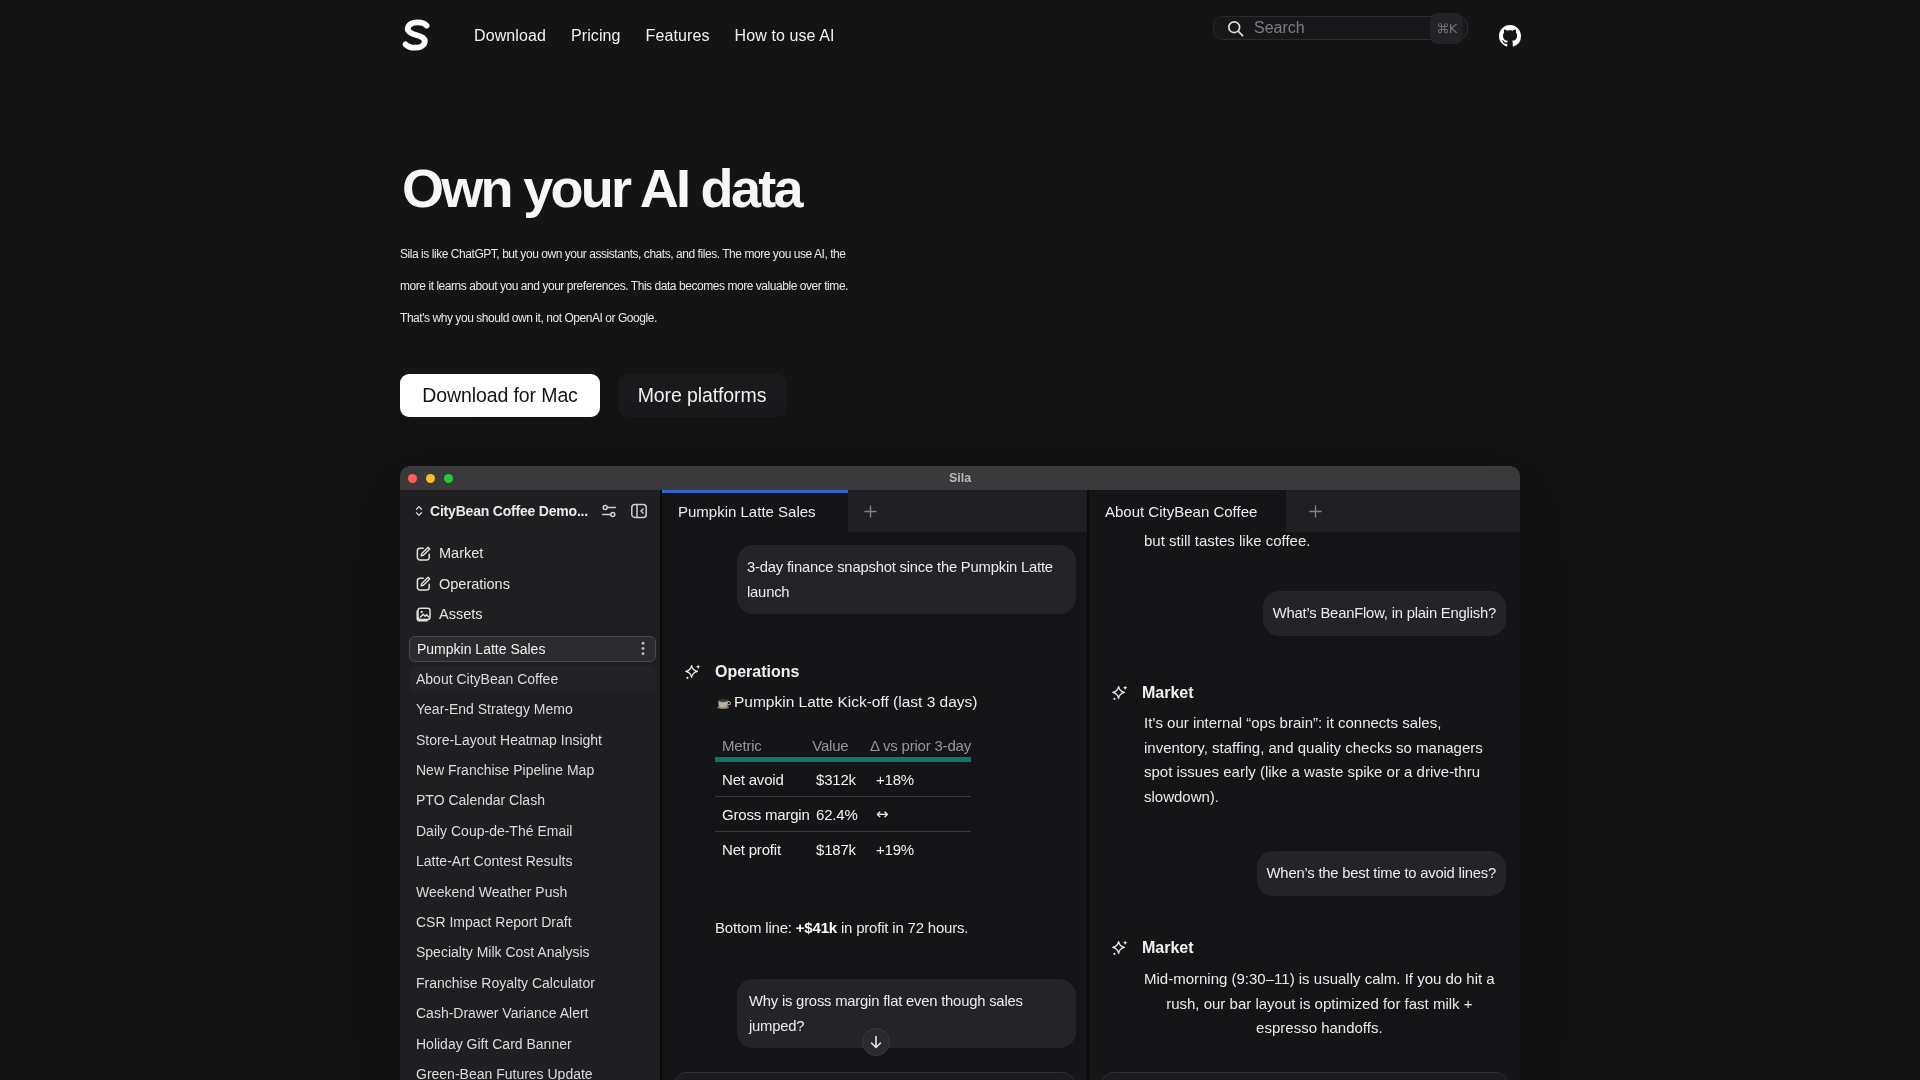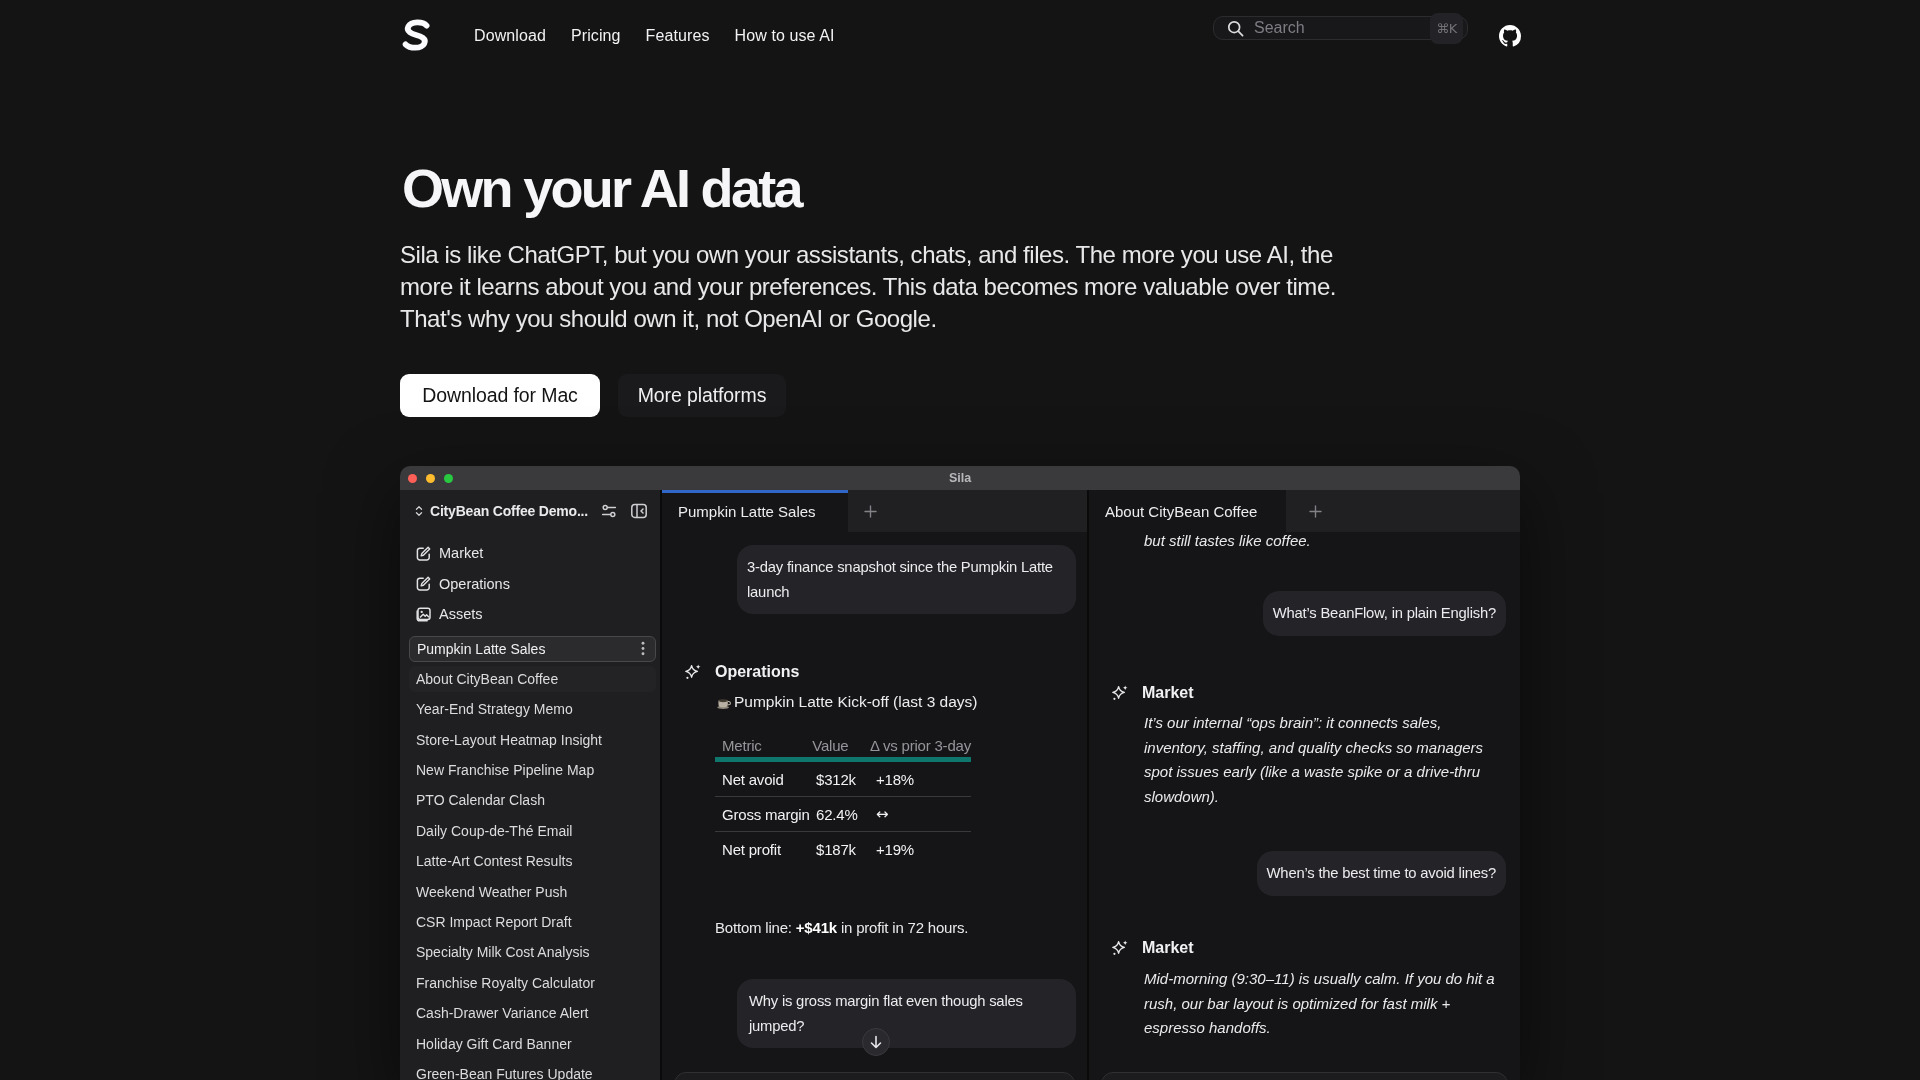--- a/index.html
+++ b/index.html
@@ -13,21 +13,21 @@
   .nav-links { position:absolute; left:474px; top:0; height:72px; display:flex; align-items:center; gap:25px; }
   .nav-link { font-size:16px; font-weight:500; color:#f2f2f4; letter-spacing:0.1px; cursor:pointer; }
   .searchbox { position:absolute; left:1213px; top:16px; width:255px; height:24px; border-radius:10px; background:#18181a; border:1px solid #2c2c2f; display:flex; align-items:center; padding:0 4px 0 13px; }
   .searchbox .mag { width:17px; height:17px; flex:0 0 auto; }
   .searchbox .ph { flex:1; margin-left:10px; font-size:16px; color:#7d7d83; }
   .kbd { flex:0 0 auto; width:33px; height:31px; border-radius:8px; background:#232327; color:#717176; font-size:13px; display:flex; align-items:center; justify-content:center; font-family:"DejaVu Sans", sans-serif; letter-spacing:-0.5px;}
   .gh { position:absolute; left:1499px; top:25px; width:22px; height:22px; }
 
   
   .hero-title { position:absolute; left:402px; top:157px; font-size:54px; line-height:62px; font-weight:700; letter-spacing:-2.7px; color:#f6f6f8; }
-  .hero-para { position:absolute; left:400px; top:239px; font-size:24px; line-height:31.8px; color:#e8e8ea; letter-spacing:-0.45px; }
+  .hero-para { position:absolute; left:400px; top:239px; font-size:12px; line-height:31.8px; color:#e8e8ea; letter-spacing:-0.45px; }
   .cta-row { position:absolute; left:400px; top:374px; height:43px; display:flex; gap:18px; }
   .btn-primary { height:43px; width:200px; background:#ffffff; border-radius:9px; display:flex; align-items:center; justify-content:center; font-size:19.5px; font-weight:500; color:#141415; letter-spacing:-0.1px; cursor:pointer; }
   .btn-secondary { height:43px; width:168px; background:#1a1a1c; border-radius:9px; display:flex; align-items:center; justify-content:center; font-size:19.5px; font-weight:400; color:#f0f0f2; letter-spacing:-0.1px; cursor:pointer; }
 
   
   .window { position:absolute; left:400px; top:466px; width:1120px; height:614px; border-radius:10px 10px 0 0; overflow:hidden; background:#151517; box-shadow:0 24px 70px rgba(0,0,0,0.55); }
   .titlebar { position:relative; height:24px; background:#3a3a3c; display:flex; align-items:center; justify-content:center; }
   .tl-group { position:absolute; left:8px; top:0; height:24px; display:flex; align-items:center; gap:9px; }
   .tl { width:9px; height:9px; border-radius:50%; }
   .tl.red{ background:#fe5f57; } .tl.yel{ background:#febc2e; } .tl.grn{ background:#28c840; }
@@ -57,21 +57,21 @@
   .tab { background:#151517; display:flex; align-items:center; padding:0 16px; font-size:15px; color:#ededf0; position:relative; }
   .tab.active::before { content:""; position:absolute; left:0; top:0; right:0; height:2.5px; background:#3166c9; }
   .tab-plus { width:44px; display:flex; align-items:center; justify-content:center; cursor:pointer; }
   .pane-content { position:relative; flex:1; }
 
   
   .bubble { position:absolute; background:#242428; border-radius:16px; padding:10px 10px; font-size:14.8px; letter-spacing:-0.2px; line-height:24.5px; color:#ececee; }
   .ai-head { position:absolute; display:flex; align-items:center; }
   .ai-head .sp { width:18px; height:18px; flex:0 0 auto; }
   .ai-head .ttl { font-size:16px; font-weight:700; color:#f1f1f3; margin-left:13px; }
-  .chat-line { position:absolute; font-size:15px; line-height:24.6px; color:#eaeaec;font-style:italic; }
+  .chat-line { position:absolute; font-size:15px; line-height:24.6px; color:#eaeaec; }
   .subtitle-row { position:absolute; display:flex; align-items:center; font-size:15.5px; color:#ededef; }
   .subtitle-row .cup { width:15px; height:15px; margin-right:3px; }
 
   .mtable { position:absolute; left:53px; top:202px; width:256px; font-size:15px; }
   .mtable .hrow { display:flex; height:28px; color:#95959a; border-bottom:5px solid #0f766e; }
   .mtable .brow { display:flex; height:35px; color:#f2f2f4; border-bottom:1px solid #39393c; }
   .mtable .brow.last { border-bottom:none; }
   .mtable .c { display:flex; align-items:center; padding-left:7px; white-space:nowrap; overflow:visible; letter-spacing:-0.2px; }
   .mtable .c1 { width:94px; } .mtable .c2 { width:60px; } .mtable .c3 { flex:1; }
   .arrowchar { font-family:"DejaVu Sans", sans-serif; }
@@ -337,21 +337,21 @@
           </div>
           <div class="bubble" style="right:14px; top:319px; white-space:nowrap;">When’s the best time to avoid lines?</div>
           <div class="ai-head" style="left:22px; top:407px;">
             <svg class="sp" viewBox="0 0 18 18">
               <path d="M7.6 2.6 C8.3 6 10 7.7 13.4 8.4 C10 9.1 8.3 10.8 7.6 14.2 C6.9 10.8 5.2 9.1 1.8 8.4 C5.2 7.7 6.9 6 7.6 2.6 Z" fill="none" stroke="#e8e8ea" stroke-width="1.4" stroke-linejoin="round"></path>
               <path d="M14.2 1.4 C14.5 2.8 15.2 3.5 16.6 3.8 C15.2 4.1 14.5 4.8 14.2 6.2 C13.9 4.8 13.2 4.1 11.8 3.8 C13.2 3.5 13.9 2.8 14.2 1.4 Z" fill="#e8e8ea"></path>
               <circle cx="3.4" cy="14.8" r="1.1" fill="#e8e8ea"></circle>
             </svg>
             <span class="ttl">Market</span>
           </div>
-          <div class="chat-line" style="left:55px; top:435px;">
+          <div class="chat-line" style="left:55px; top:435px;text-align:center;">
             <div>Mid-morning (9:30–11) is usually calm. If you do hit a</div>
             <div>rush, our bar layout is optimized for fast milk +</div>
             <div>espresso handoffs.</div>
           </div>
           <div class="chat-input"></div>
         </div>
       </div>
     </div>
   </div>
 

